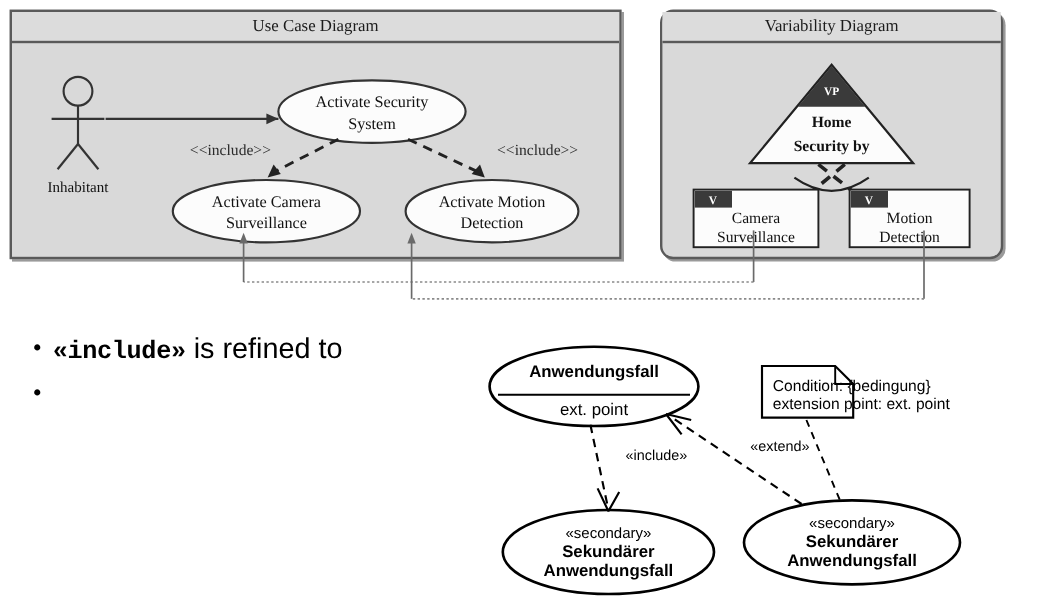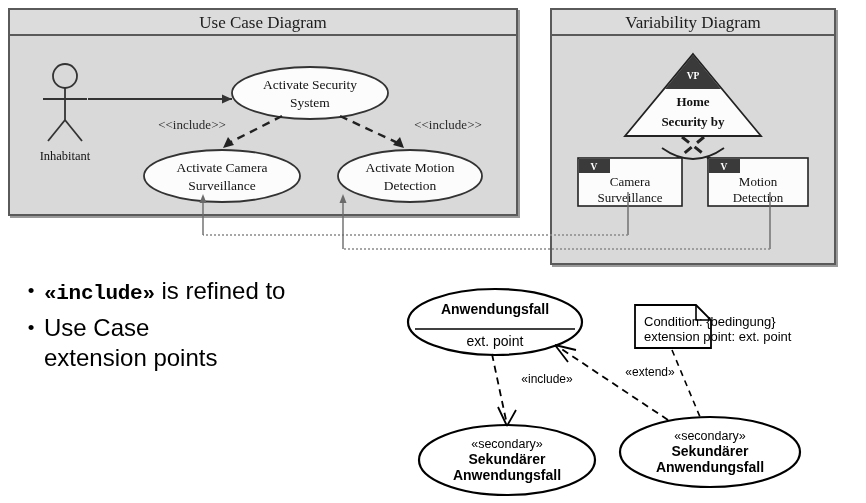--- a/index.html
+++ b/index.html
@@ -23,21 +23,21 @@
     background: #d9d9d9;
     border: 2px solid #5a5a5a;
     box-shadow: 2px 2px 0 #9a9a9a;
     box-sizing: border-box;
   }
   .frame-title {
     height: 26px;
     line-height: 26px;
     text-align: center;
     font-family: "Liberation Serif", serif;
-    font-size: 17px;
+    font-size: 14px;
     color: #1c1c1c;
     border-bottom: 2px solid #5a5a5a;
     background: #dcdcdc;
     box-sizing: border-box;
   }
   .frame-body {
     position: relative;
     width: 100%;
     height: calc(100% - 26px);
   }
@@ -209,21 +209,21 @@
 
         <text class="uc-text" x="400" y="133">Activate Motion</text>
         <text class="uc-text" x="400" y="151">Detection</text>
 
         <text class="inc-label" x="182" y="93">&lt;&lt;include&gt;&gt;</text>
         <text class="inc-label" x="438" y="93">&lt;&lt;include&gt;&gt;</text>
       </svg>
     </div>
   </div>
 
-  <div class="frame" id="frame-variability" style="left:550px; top:8px; width:286px; height:257px;">
+  <div class="frame" id="frame-variability" style="left:550px; top:8px; width:286px; height:208px;border-radius:11px;">
     <div class="frame-title">Variability Diagram</div>
     <div class="frame-body">
       <svg class="svg-layer" width="282" height="178" viewBox="0 0 282 178">
 
         <g>
           <polygon points="141,18 209,100 73,100" fill="#fcfcfc" stroke="#222" stroke-width="1.8"></polygon>
 
           <polygon points="141,19 169,53 113,53" fill="#3a3a3a"></polygon>
         </g>
 
@@ -280,24 +280,20 @@
 
   <div class="abs" id="bullets">
     <div class="bullet-row">
       <div class="bullet-dot">•</div>
       <div class="bullet-text">
         <span class="mono-stereo">«include»</span><span> is refined to</span><br>
       </div>
     </div>
     <div class="bullet-row">
       <div class="bullet-dot">•</div>
-      <div class="bullet-text">
-        <span>Use Case</span><br>
-        <span>extension points</span>
-      </div>
     </div>
   </div>
 
   <svg class="abs" style="left:400px; top:280px;" width="466" height="223" viewBox="0 0 466 223">
 
     <g>
       <ellipse cx="95" cy="42" rx="87" ry="33" fill="#ffffff" stroke="#000" stroke-width="2.2"></ellipse>
       <line x1="15" y1="49" x2="175" y2="49" stroke="#000" stroke-width="1.6"></line>
     </g>
 

